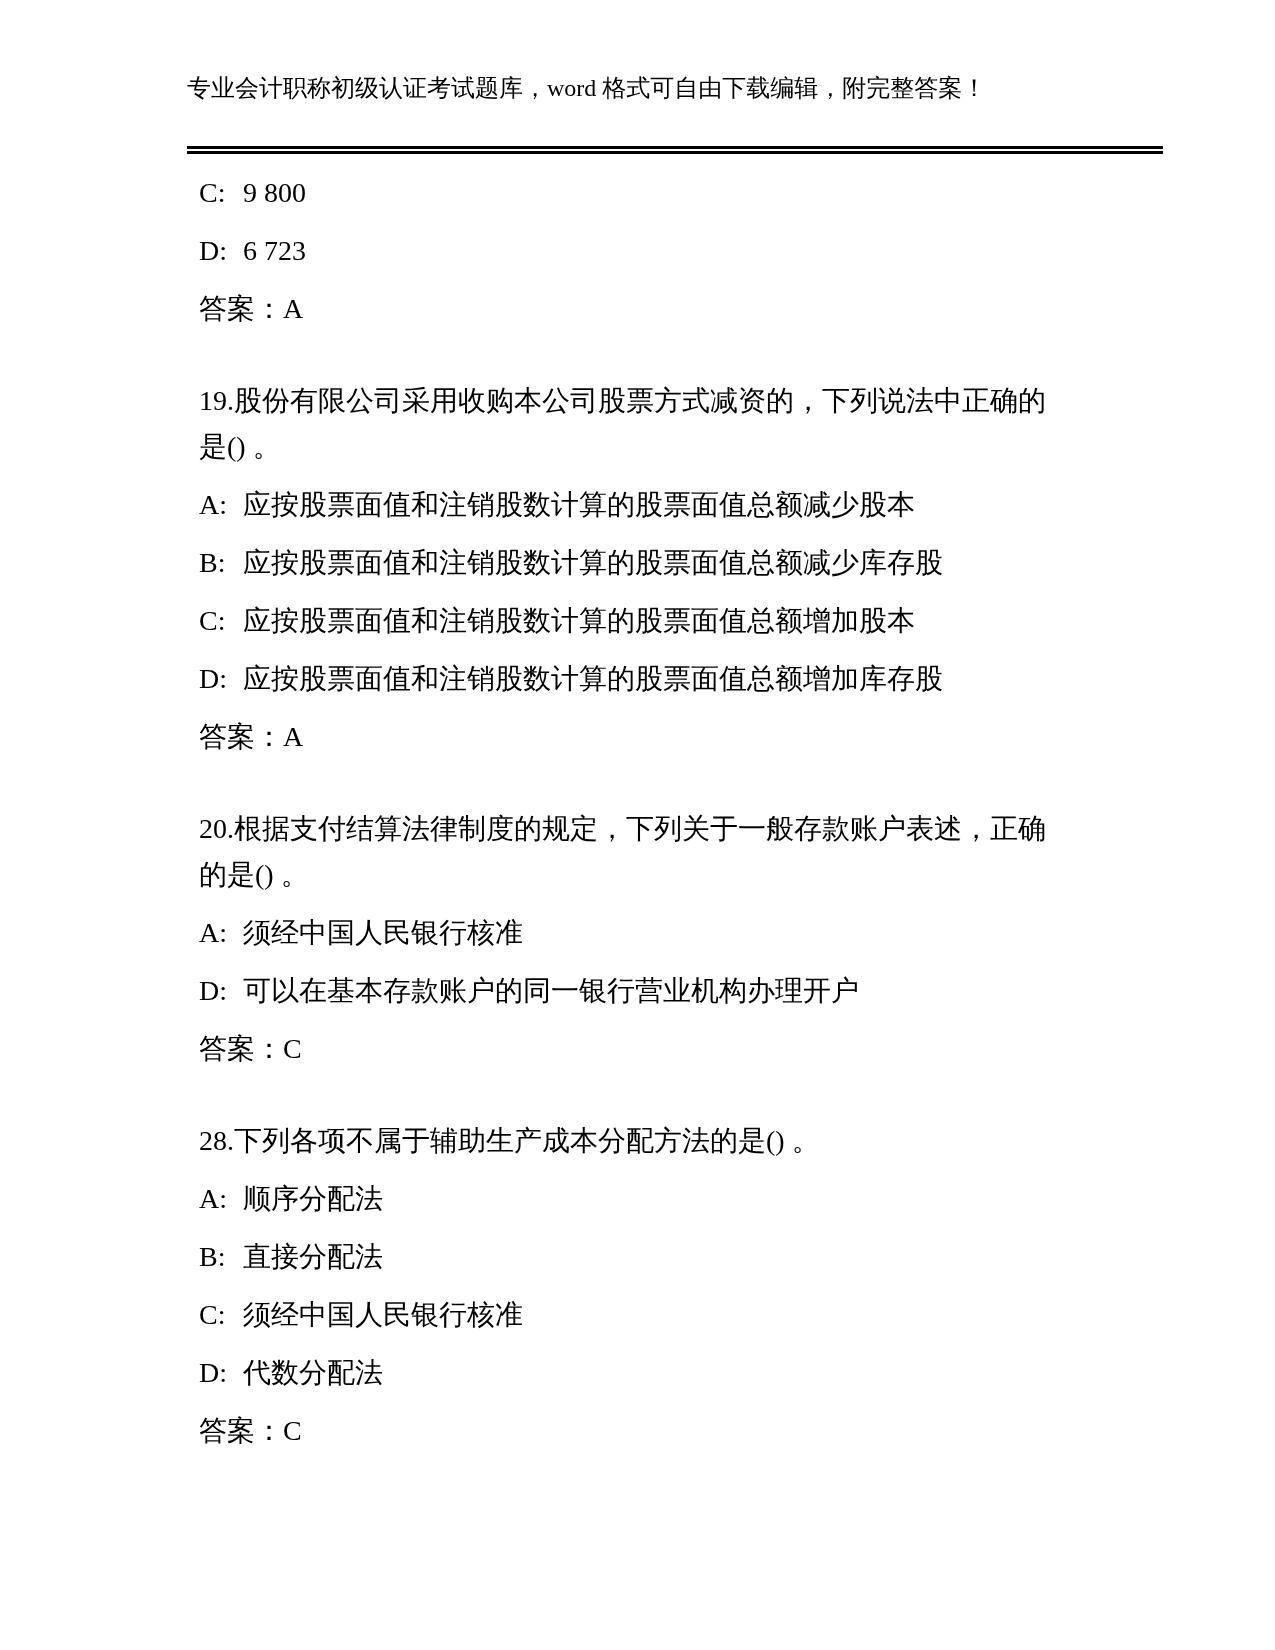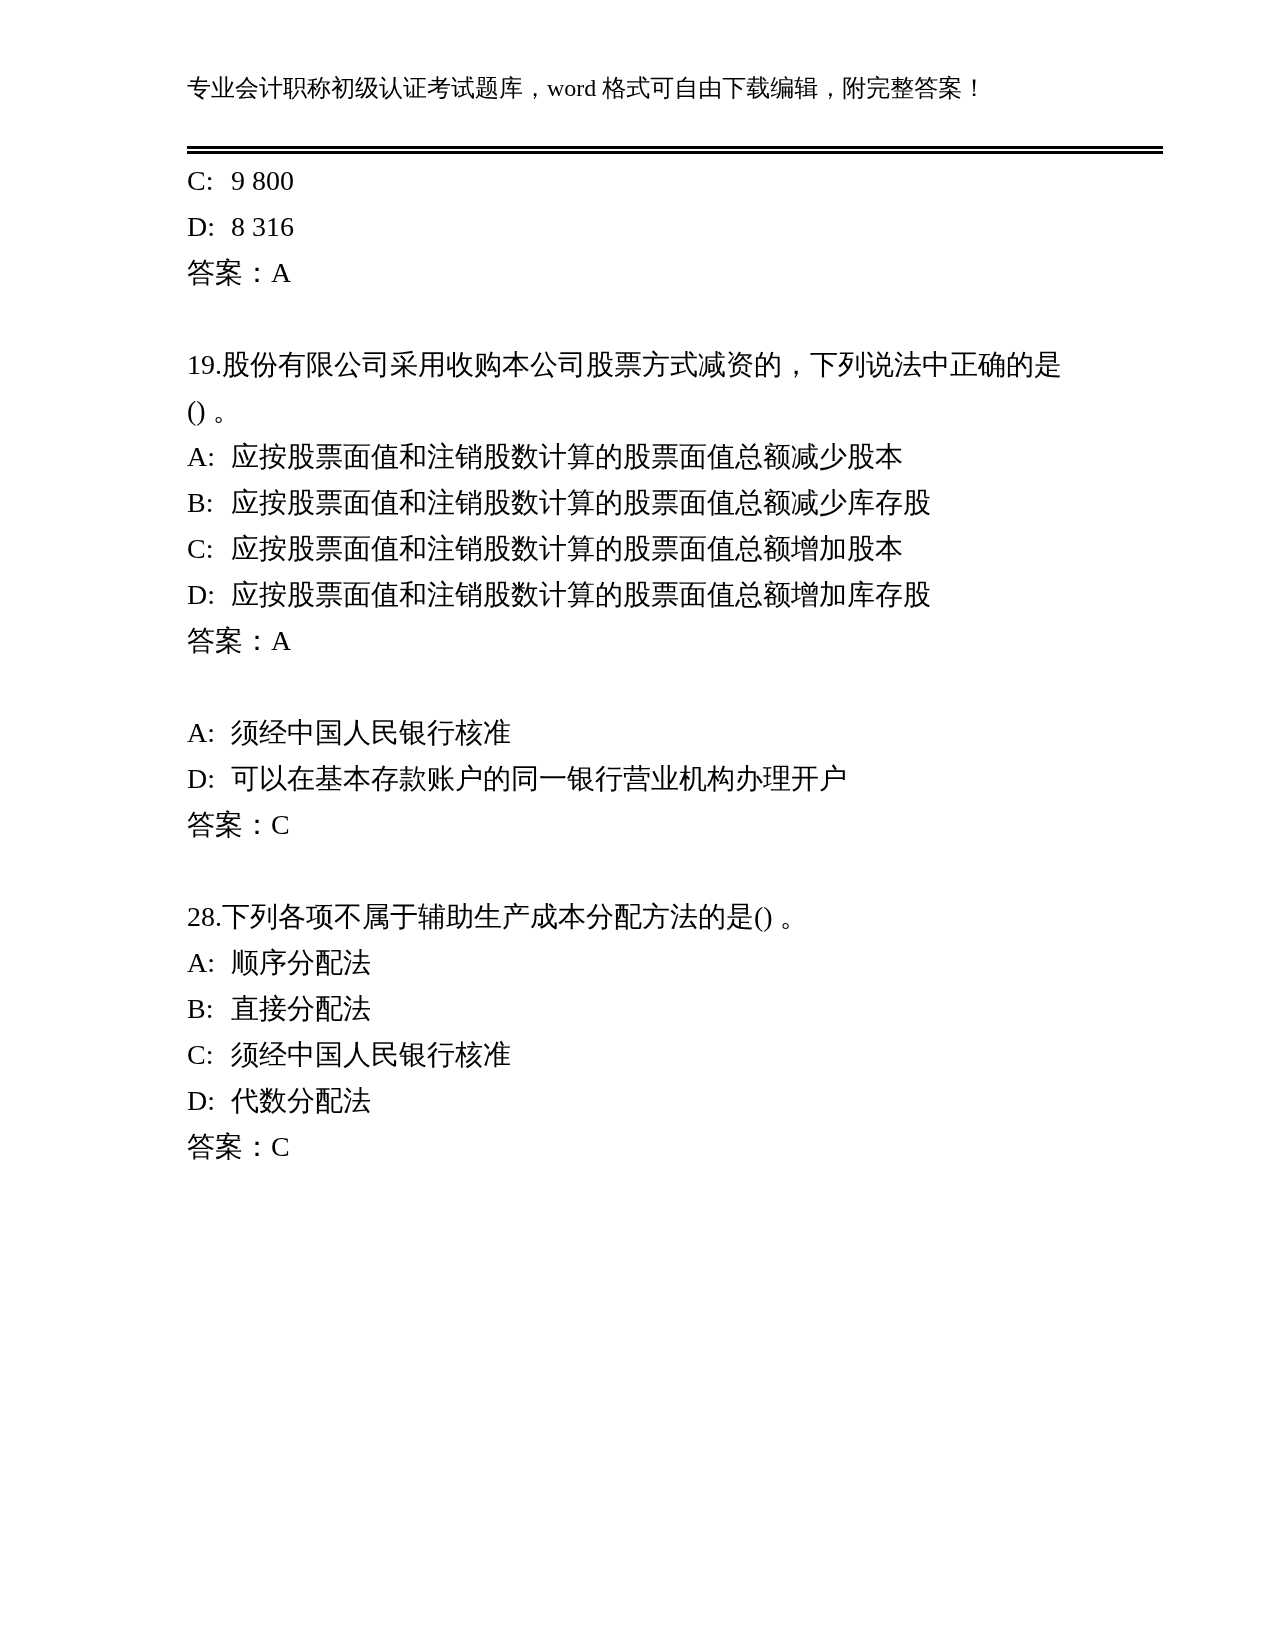--- a/index.html
+++ b/index.html
@@ -37,21 +37,21 @@
   }
   .content {
     position: absolute;
     left: 187px;
     top: 158px;
     width: 886px;
     font-size: 28px;
     line-height: 46px;
   }
   .content p {
-    margin: 0;
+    margin: 12px;
     padding: 0;
   }
   .question {
     margin-top: 46px;
   }
   .question:first-child {
     margin-top: 0;
   }
   .opt-label {
     display: inline-block;
@@ -67,34 +67,35 @@
 <div class="page">
 
   <div class="doc-header">专业会计职称初级认证考试题库，word 格式可自由下载编辑，附完整答案！</div>
 
   <div class="header-rule"></div>
 
   <div class="content">
 
     <section class="question">
       <p class="option"><span class="opt-label">C:</span><span class="opt-text">9 800</span></p>
-      <p class="option"><span class="opt-label">D:</span><span class="opt-text">8 316</span></p>
+      <p class="option"><span class="opt-label">D:</span><span class="opt-text">6 723</span></p>
       <p class="answer">答案：A</p>
     </section>
 
     <section class="question">
       <p class="stem">19.股份有限公司采用收购本公司股票方式减资的，下列说法中正确的是() 。</p>
       <p class="option"><span class="opt-label">A:</span><span class="opt-text">应按股票面值和注销股数计算的股票面值总额减少股本</span></p>
       <p class="option"><span class="opt-label">B:</span><span class="opt-text">应按股票面值和注销股数计算的股票面值总额减少库存股</span></p>
       <p class="option"><span class="opt-label">C:</span><span class="opt-text">应按股票面值和注销股数计算的股票面值总额增加股本</span></p>
       <p class="option"><span class="opt-label">D:</span><span class="opt-text">应按股票面值和注销股数计算的股票面值总额增加库存股</span></p>
       <p class="answer">答案：A</p>
     </section>
 
     <section class="question">
+      <p class="stem">20.根据支付结算法律制度的规定，下列关于一般存款账户表述，正确的是() 。</p>
       <p class="option"><span class="opt-label">A:</span><span class="opt-text">须经中国人民银行核准</span></p>
       <p class="option"><span class="opt-label">D:</span><span class="opt-text">可以在基本存款账户的同一银行营业机构办理开户</span></p>
       <p class="answer">答案：C</p>
     </section>
 
     <section class="question">
       <p class="stem">28.下列各项不属于辅助生产成本分配方法的是() 。</p>
       <p class="option"><span class="opt-label">A:</span><span class="opt-text">顺序分配法</span></p>
       <p class="option"><span class="opt-label">B:</span><span class="opt-text">直接分配法</span></p>
       <p class="option"><span class="opt-label">C:</span><span class="opt-text">须经中国人民银行核准</span></p>

